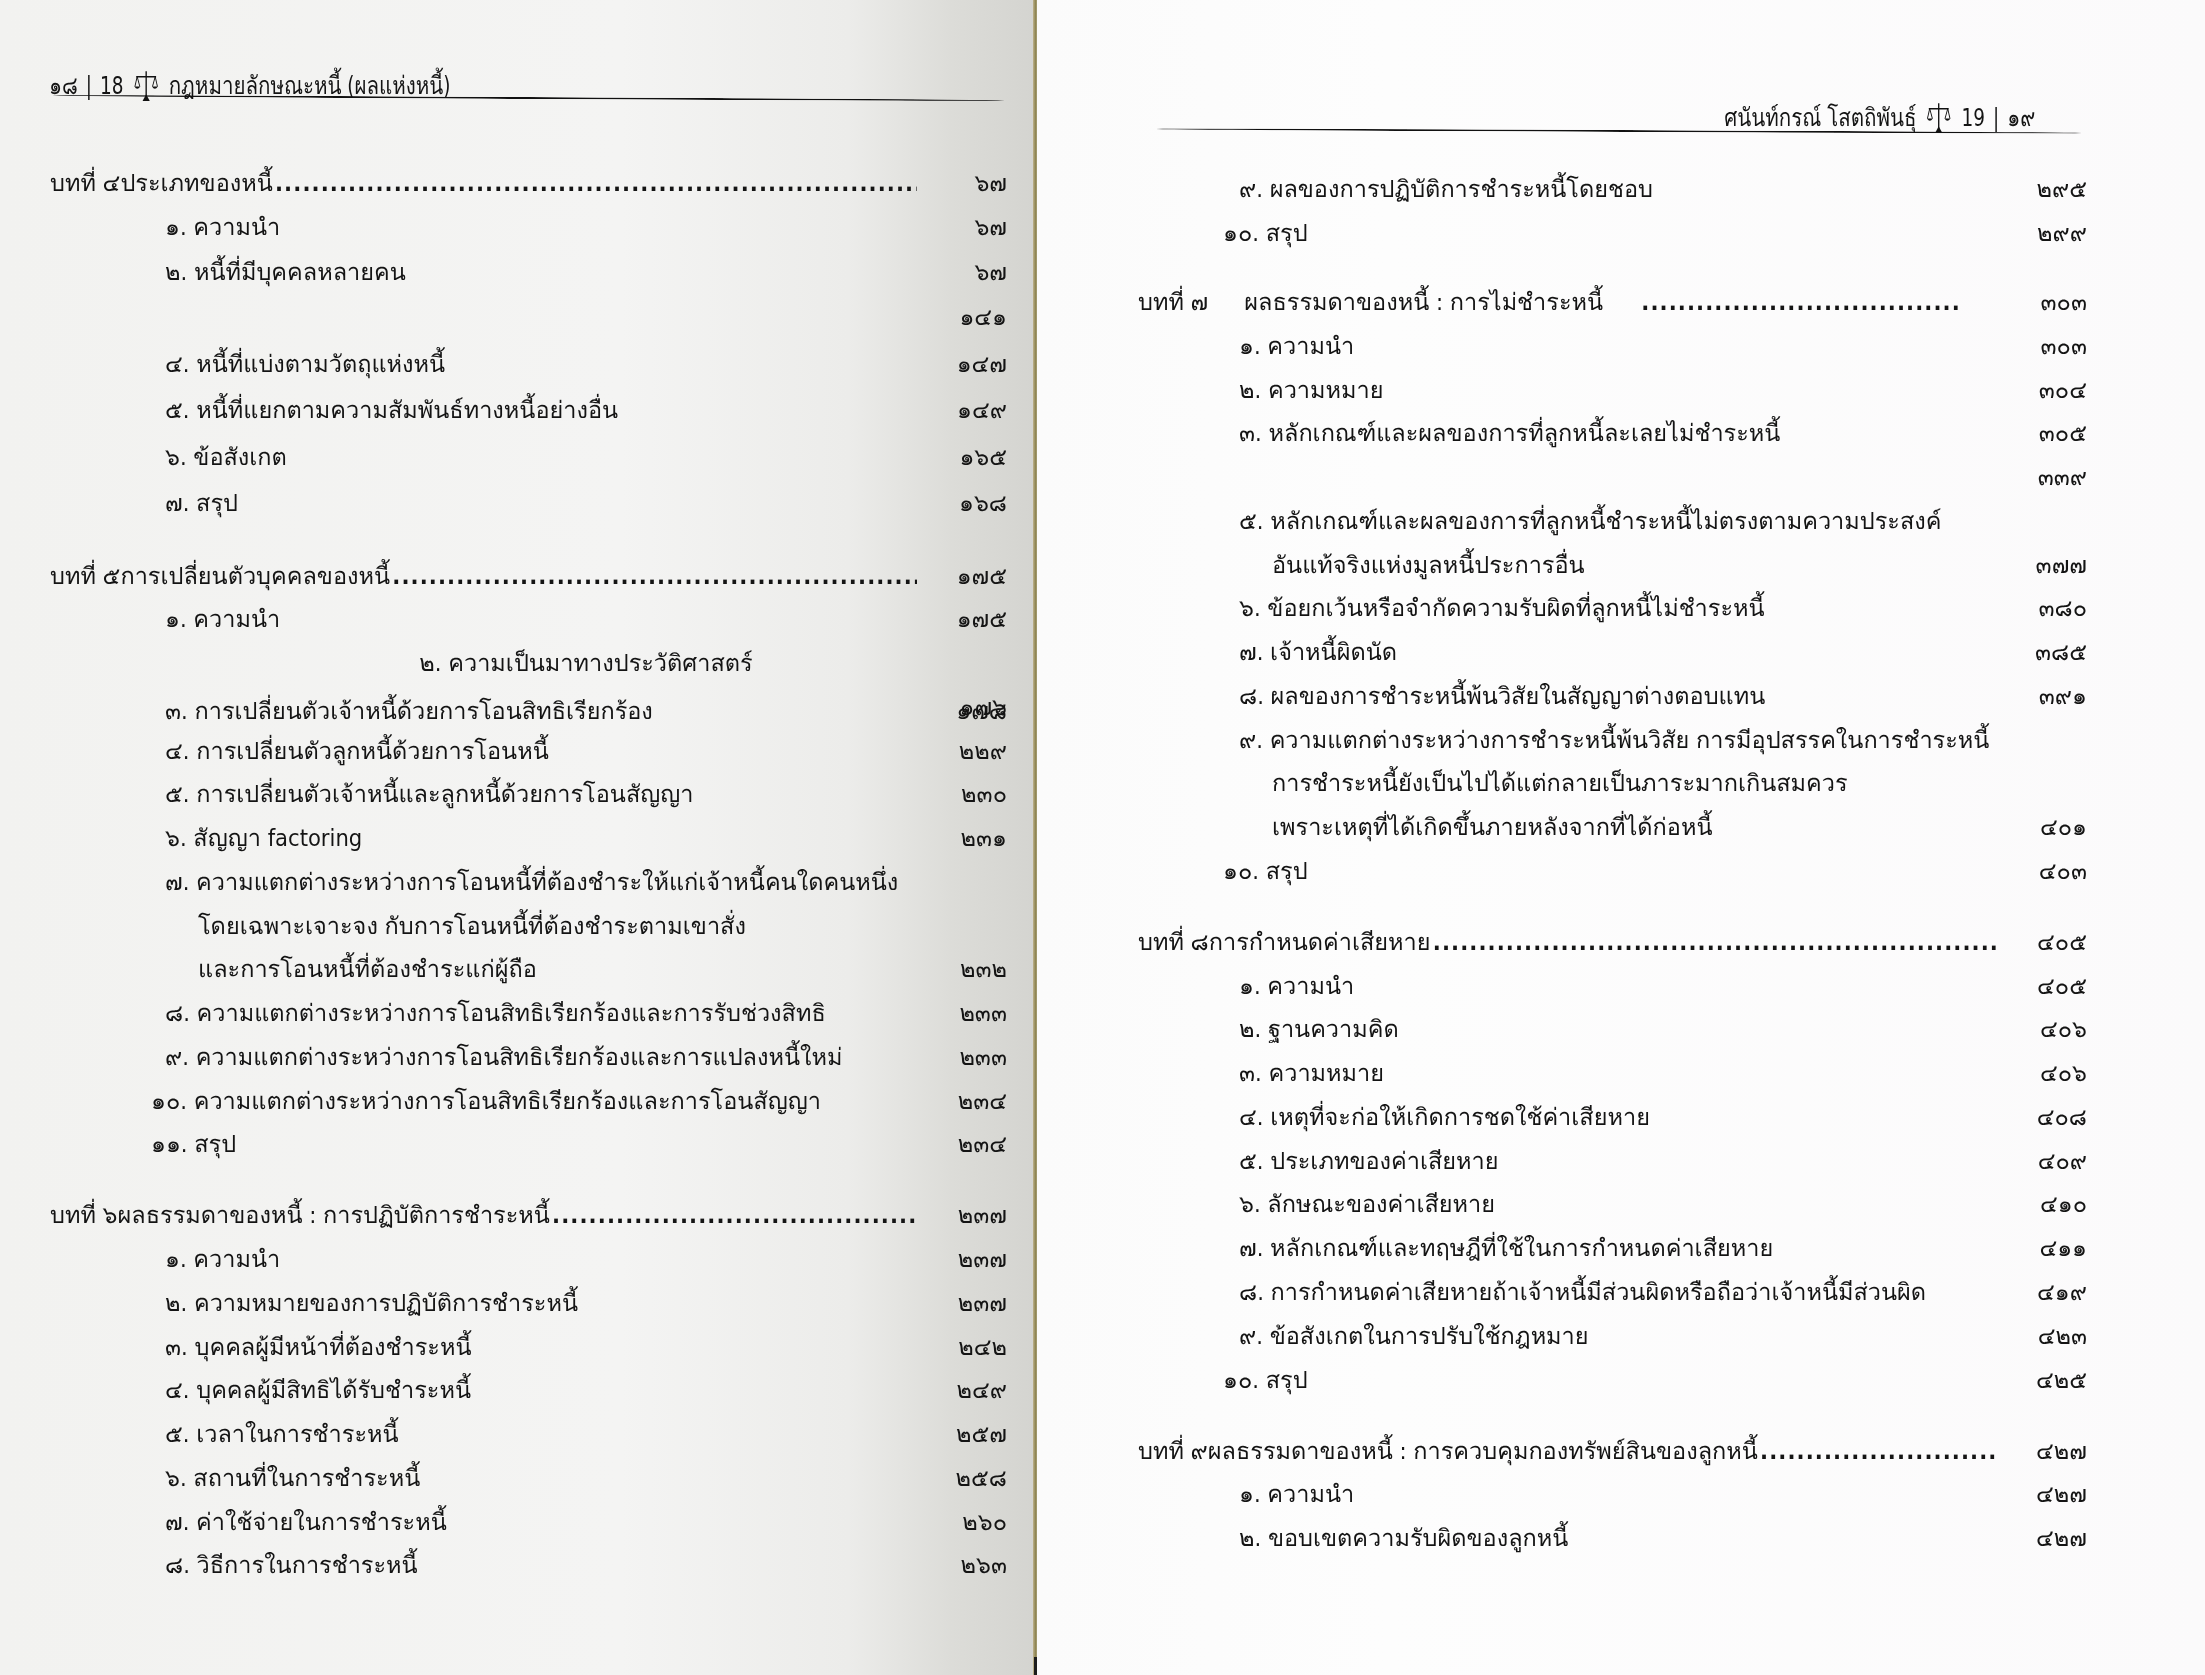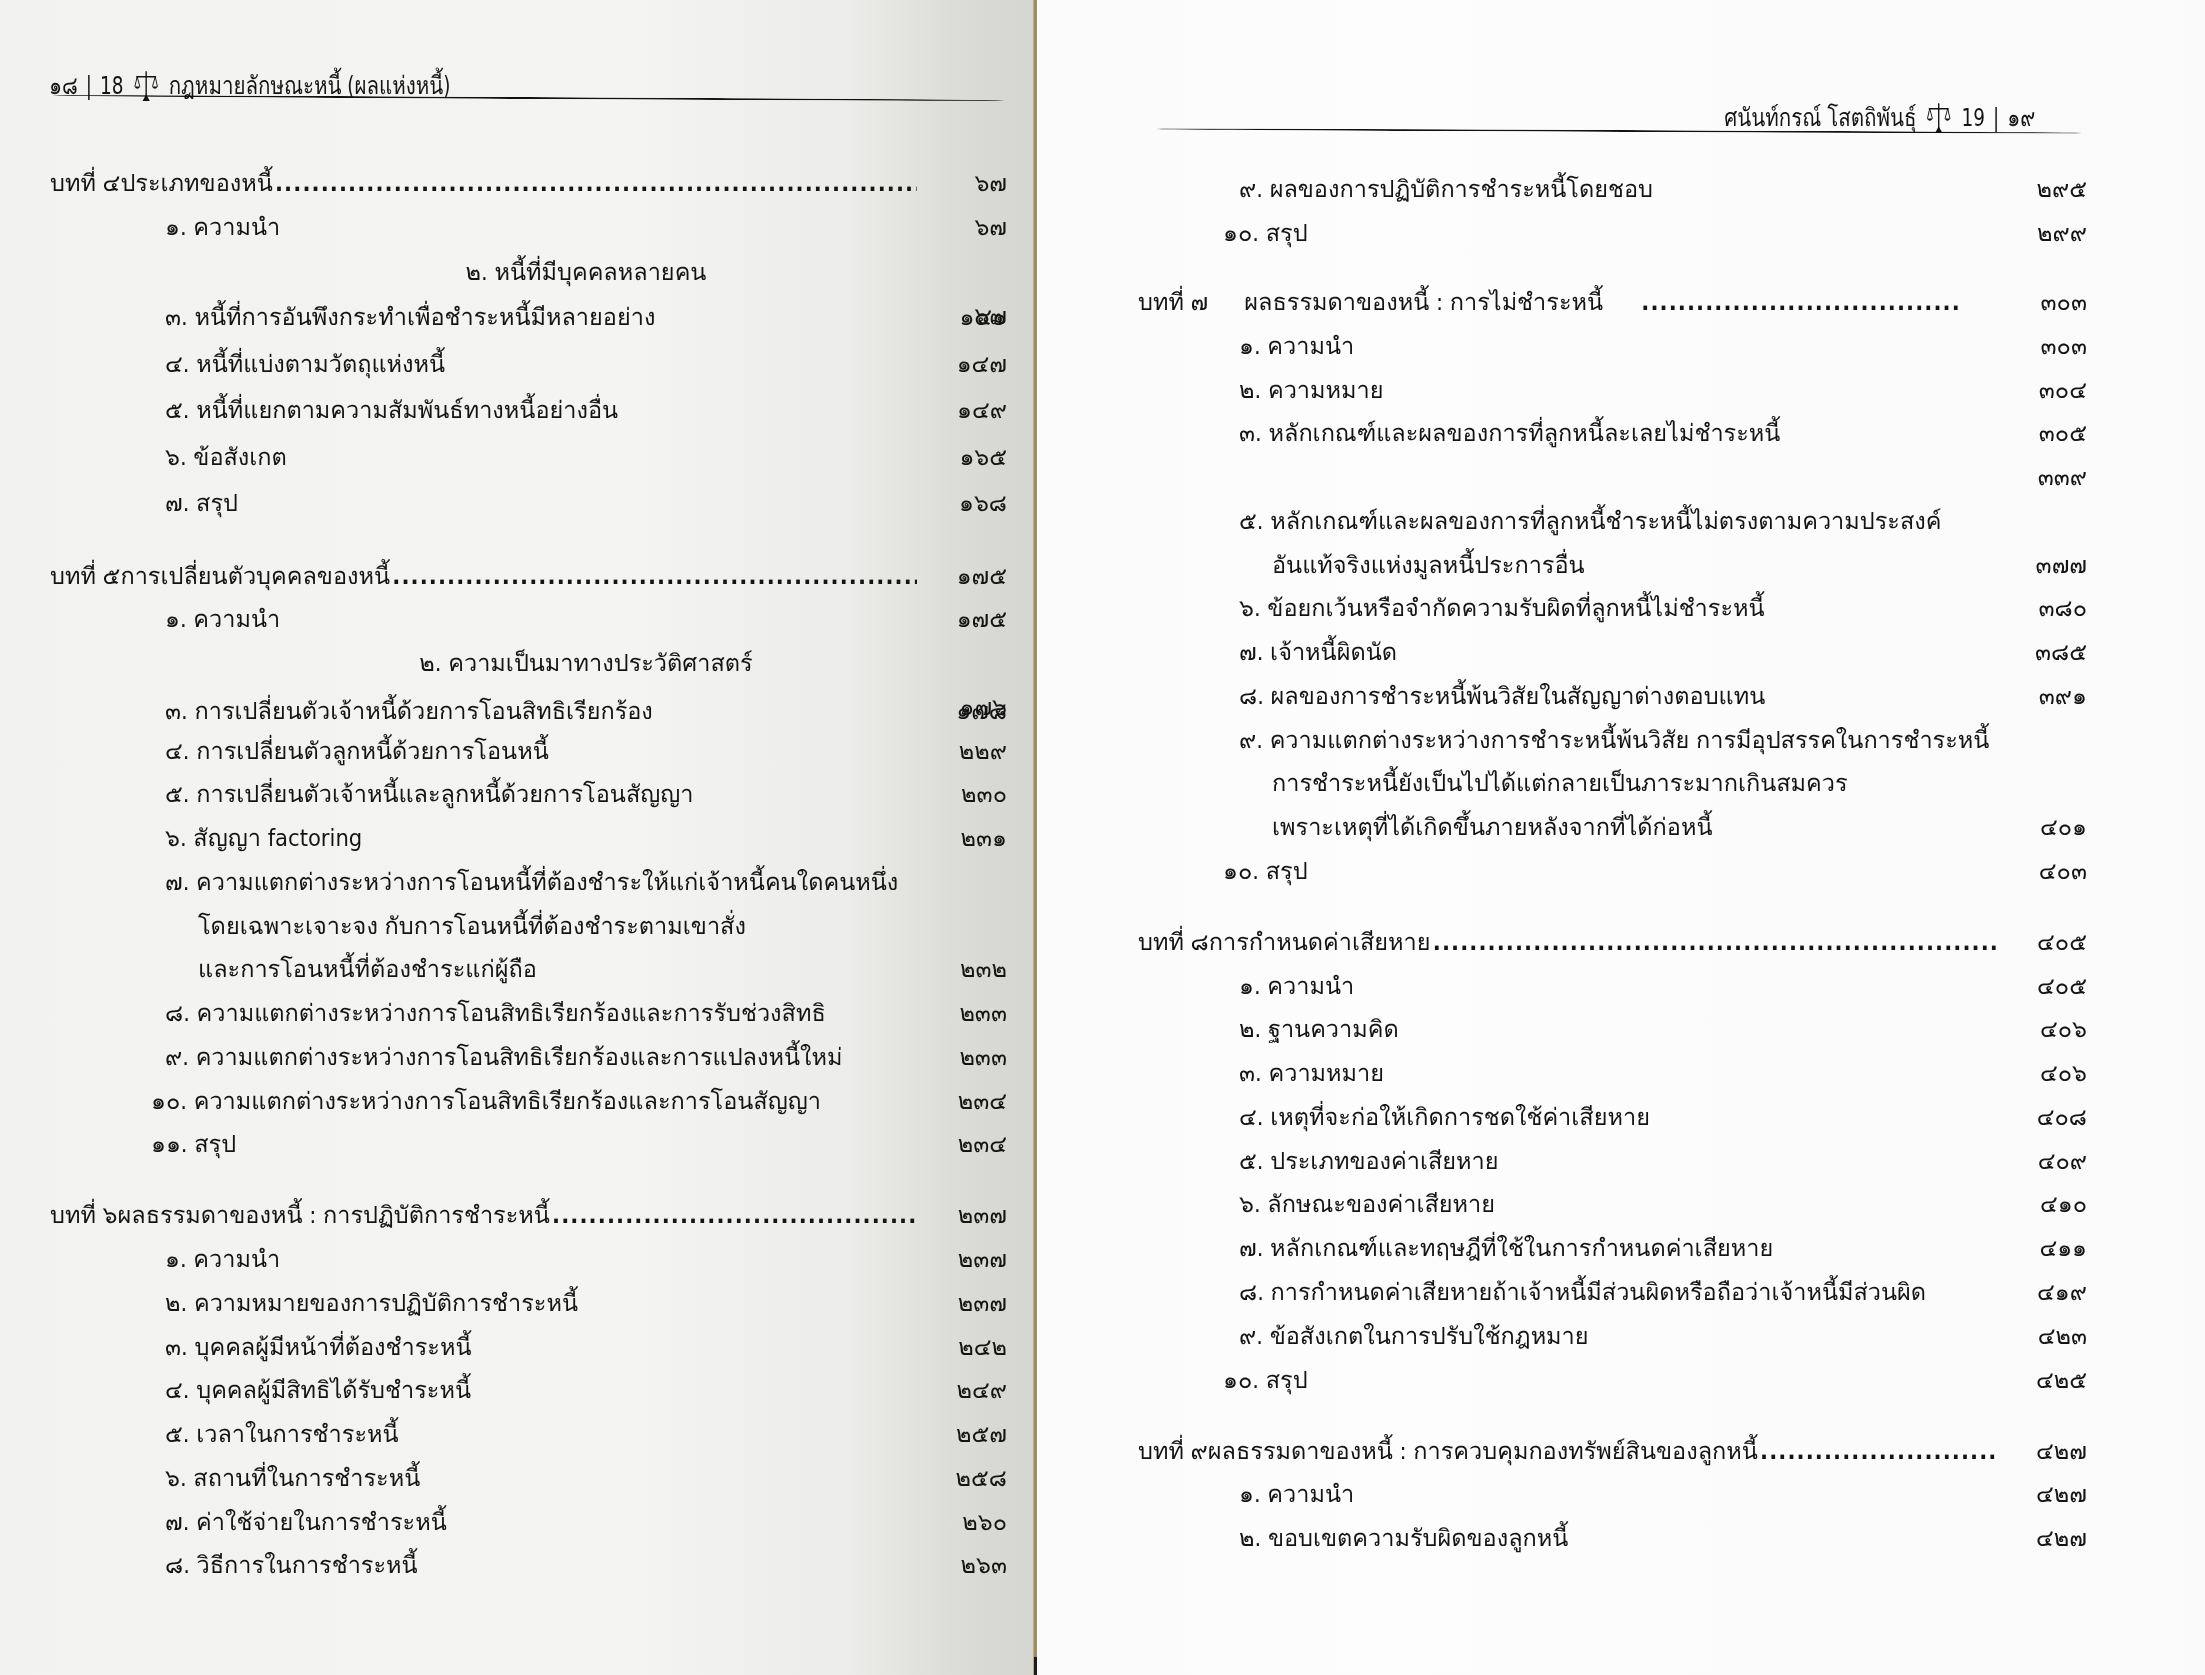--- a/index.html
+++ b/index.html
@@ -71,26 +71,25 @@
       <div class="line chapter" style="top: 161px;">
         <span class="chap-no">บทที่ ๔</span>
         <span class="title">ประเภทของหนี้</span>
         <span class="dots"></span>
         <span class="num">๖๗</span>
       </div>
       <div class="line item" style="top: 205px; padding-left: 115px;">
         <span class="title">๑. ความนำ</span>
         <span class="num">๖๗</span>
       </div>
-      <div class="line item" style="top: 250px; padding-left: 115px; flex-direction: column;">
+      <div class="line item" style="top: 250px; padding-left: 115px;">
         <span class="title">๒. หนี้ที่มีบุคคลหลายคน</span>
         <span class="num">๖๗</span>
       </div>
       <div class="line item" style="top: 295px; padding-left: 115px;">
-        <span class="title">๓. หนี้ที่การอันพึงกระทำเพื่อชำระหนี้มีหลายอย่าง</span>
         <span class="num">๑๔๑</span>
       </div>
       <div class="line item" style="top: 342px; padding-left: 115px;">
         <span class="title">๔. หนี้ที่แบ่งตามวัตถุแห่งหนี้</span>
         <span class="num">๑๔๗</span>
       </div>
       <div class="line item" style="top: 388px; padding-left: 115px;">
         <span class="title">๕. หนี้ที่แยกตามความสัมพันธ์ทางหนี้อย่างอื่น</span>
         <span class="num">๑๔๙</span>
       </div>

